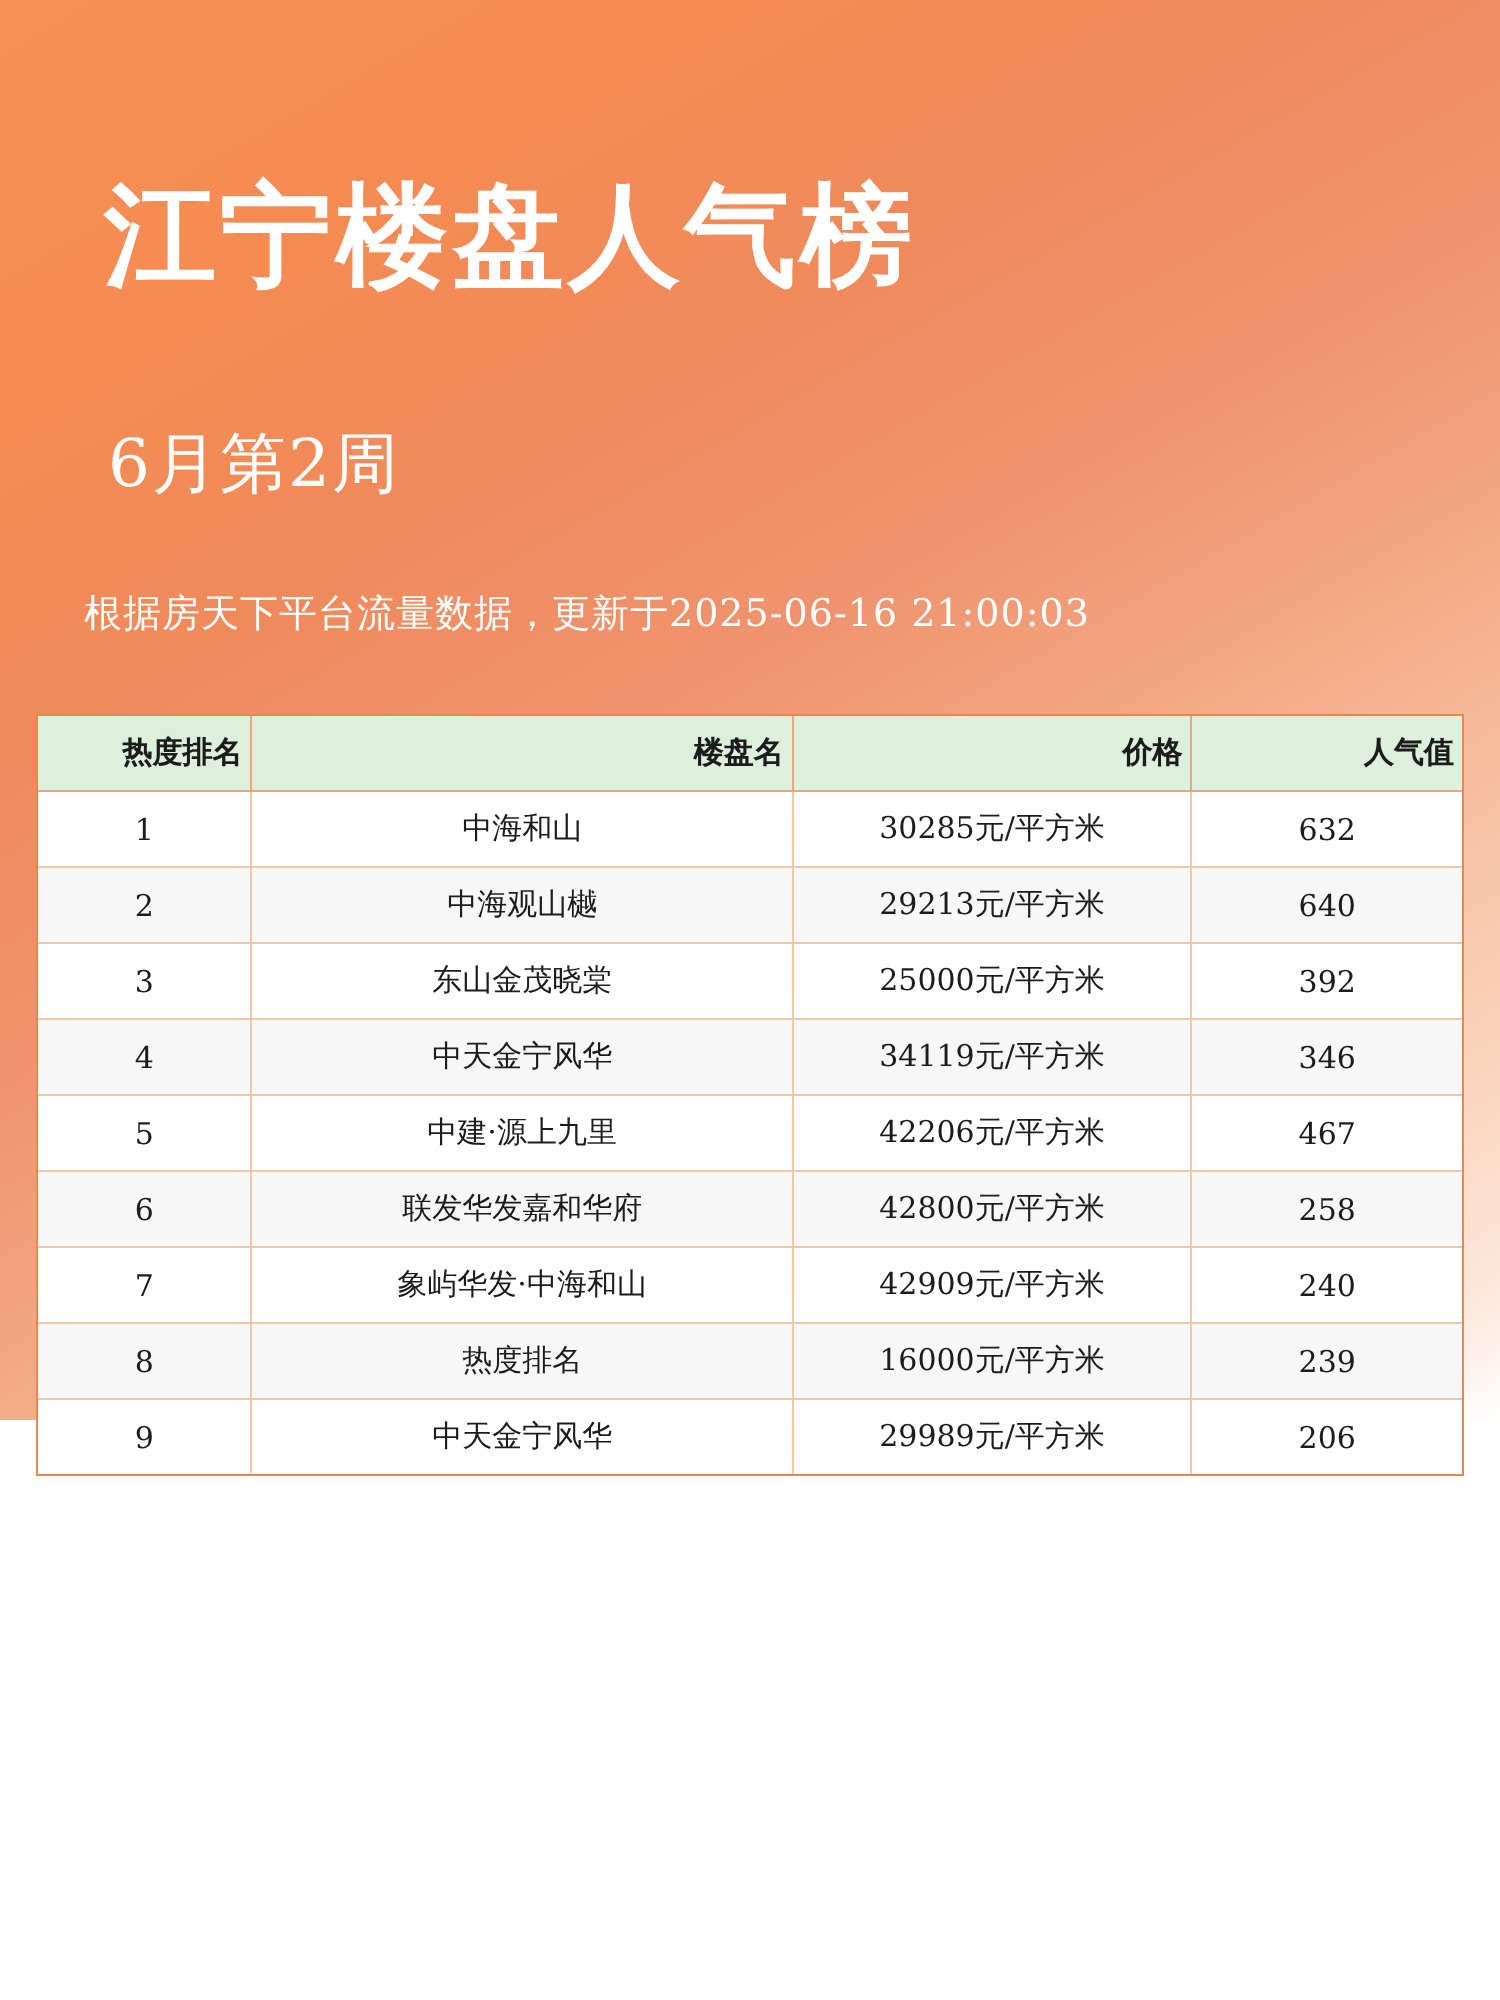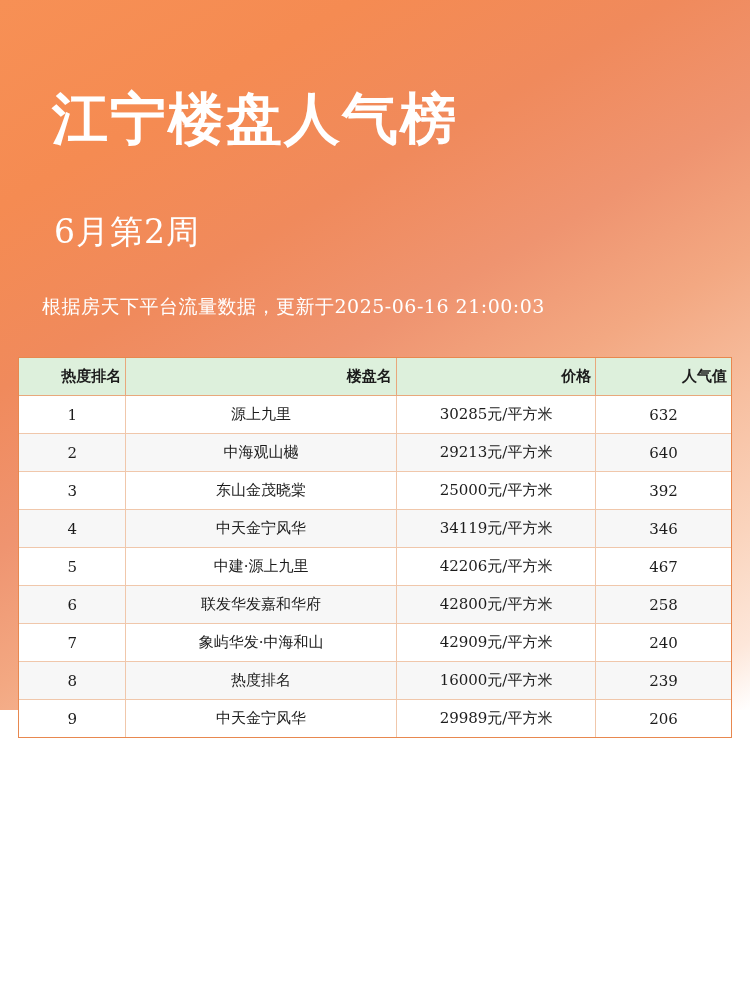--- a/index.html
+++ b/index.html
@@ -145,21 +145,21 @@
         <tr>
           <th class="col-rank">热度排名</th>
           <th class="col-name">楼盘名</th>
           <th class="col-price">价格</th>
           <th class="col-heat">人气值</th>
         </tr>
       </thead>
       <tbody>
         <tr>
           <td>1</td>
-          <td>源上九里</td>
+          <td>中海和山</td>
           <td>30285元/平方米</td>
           <td>632</td>
         </tr>
         <tr>
           <td>2</td>
           <td>中海观山樾</td>
           <td>29213元/平方米</td>
           <td>640</td>
         </tr>
         <tr>

